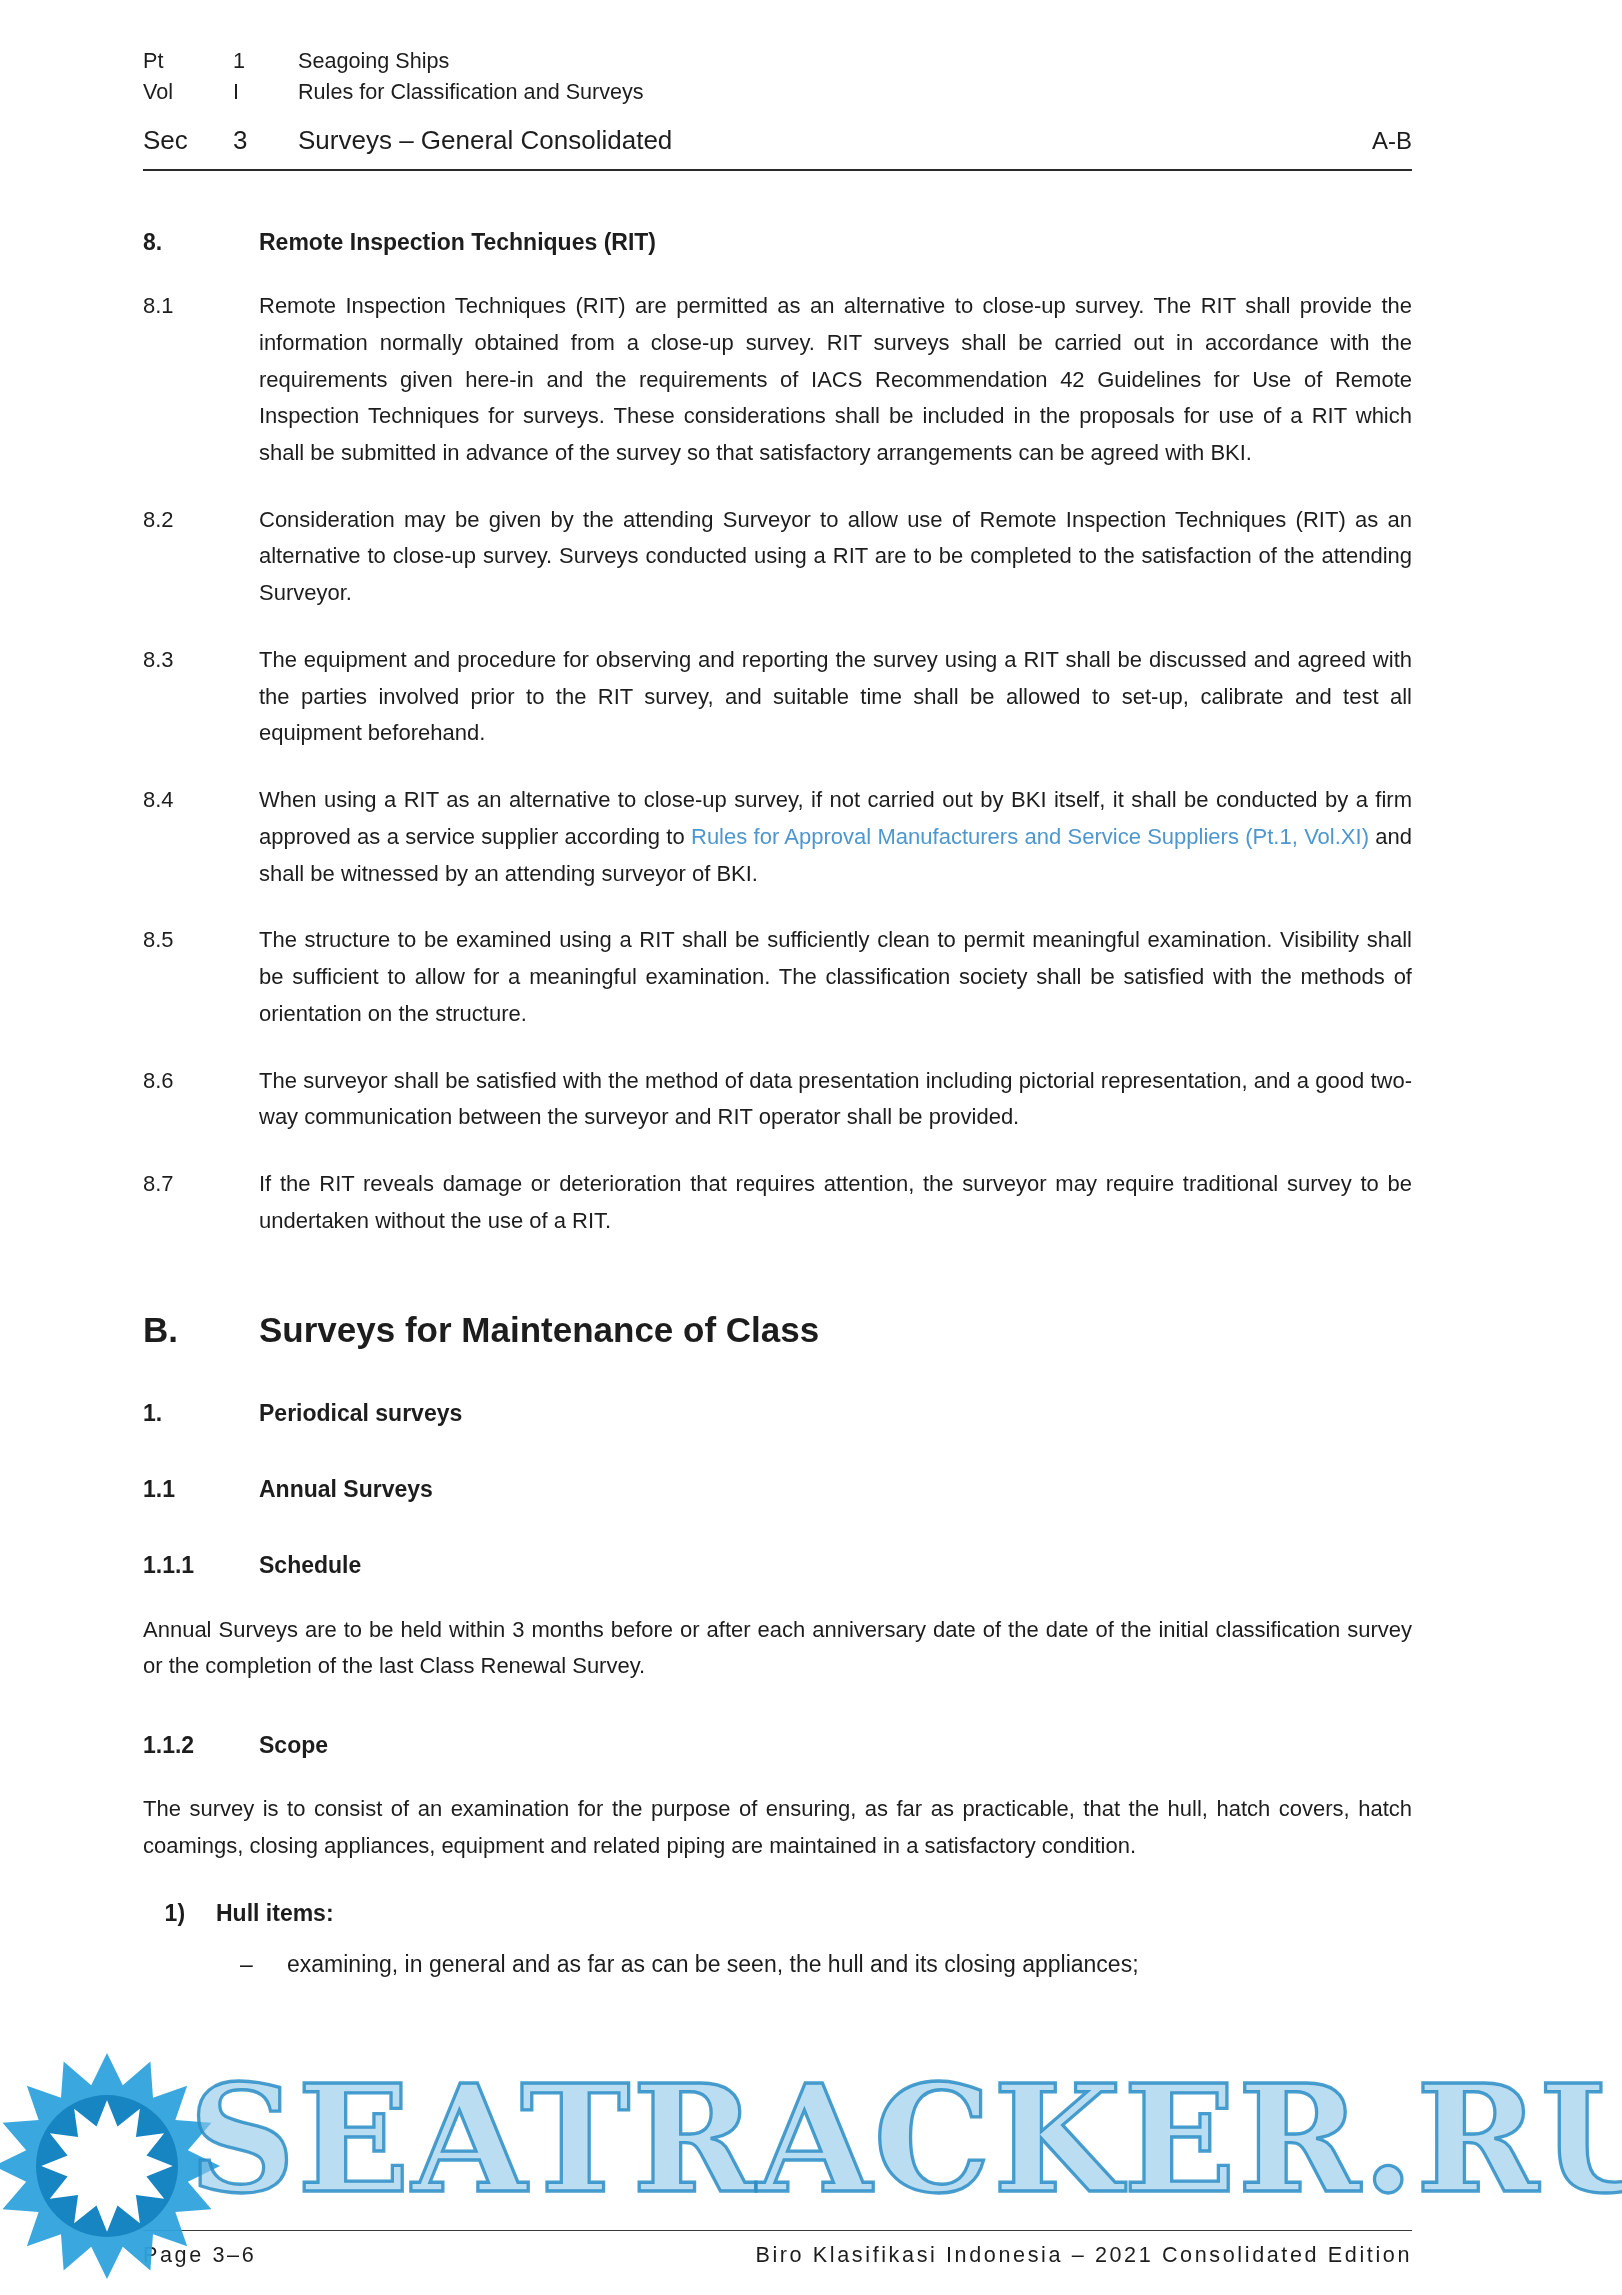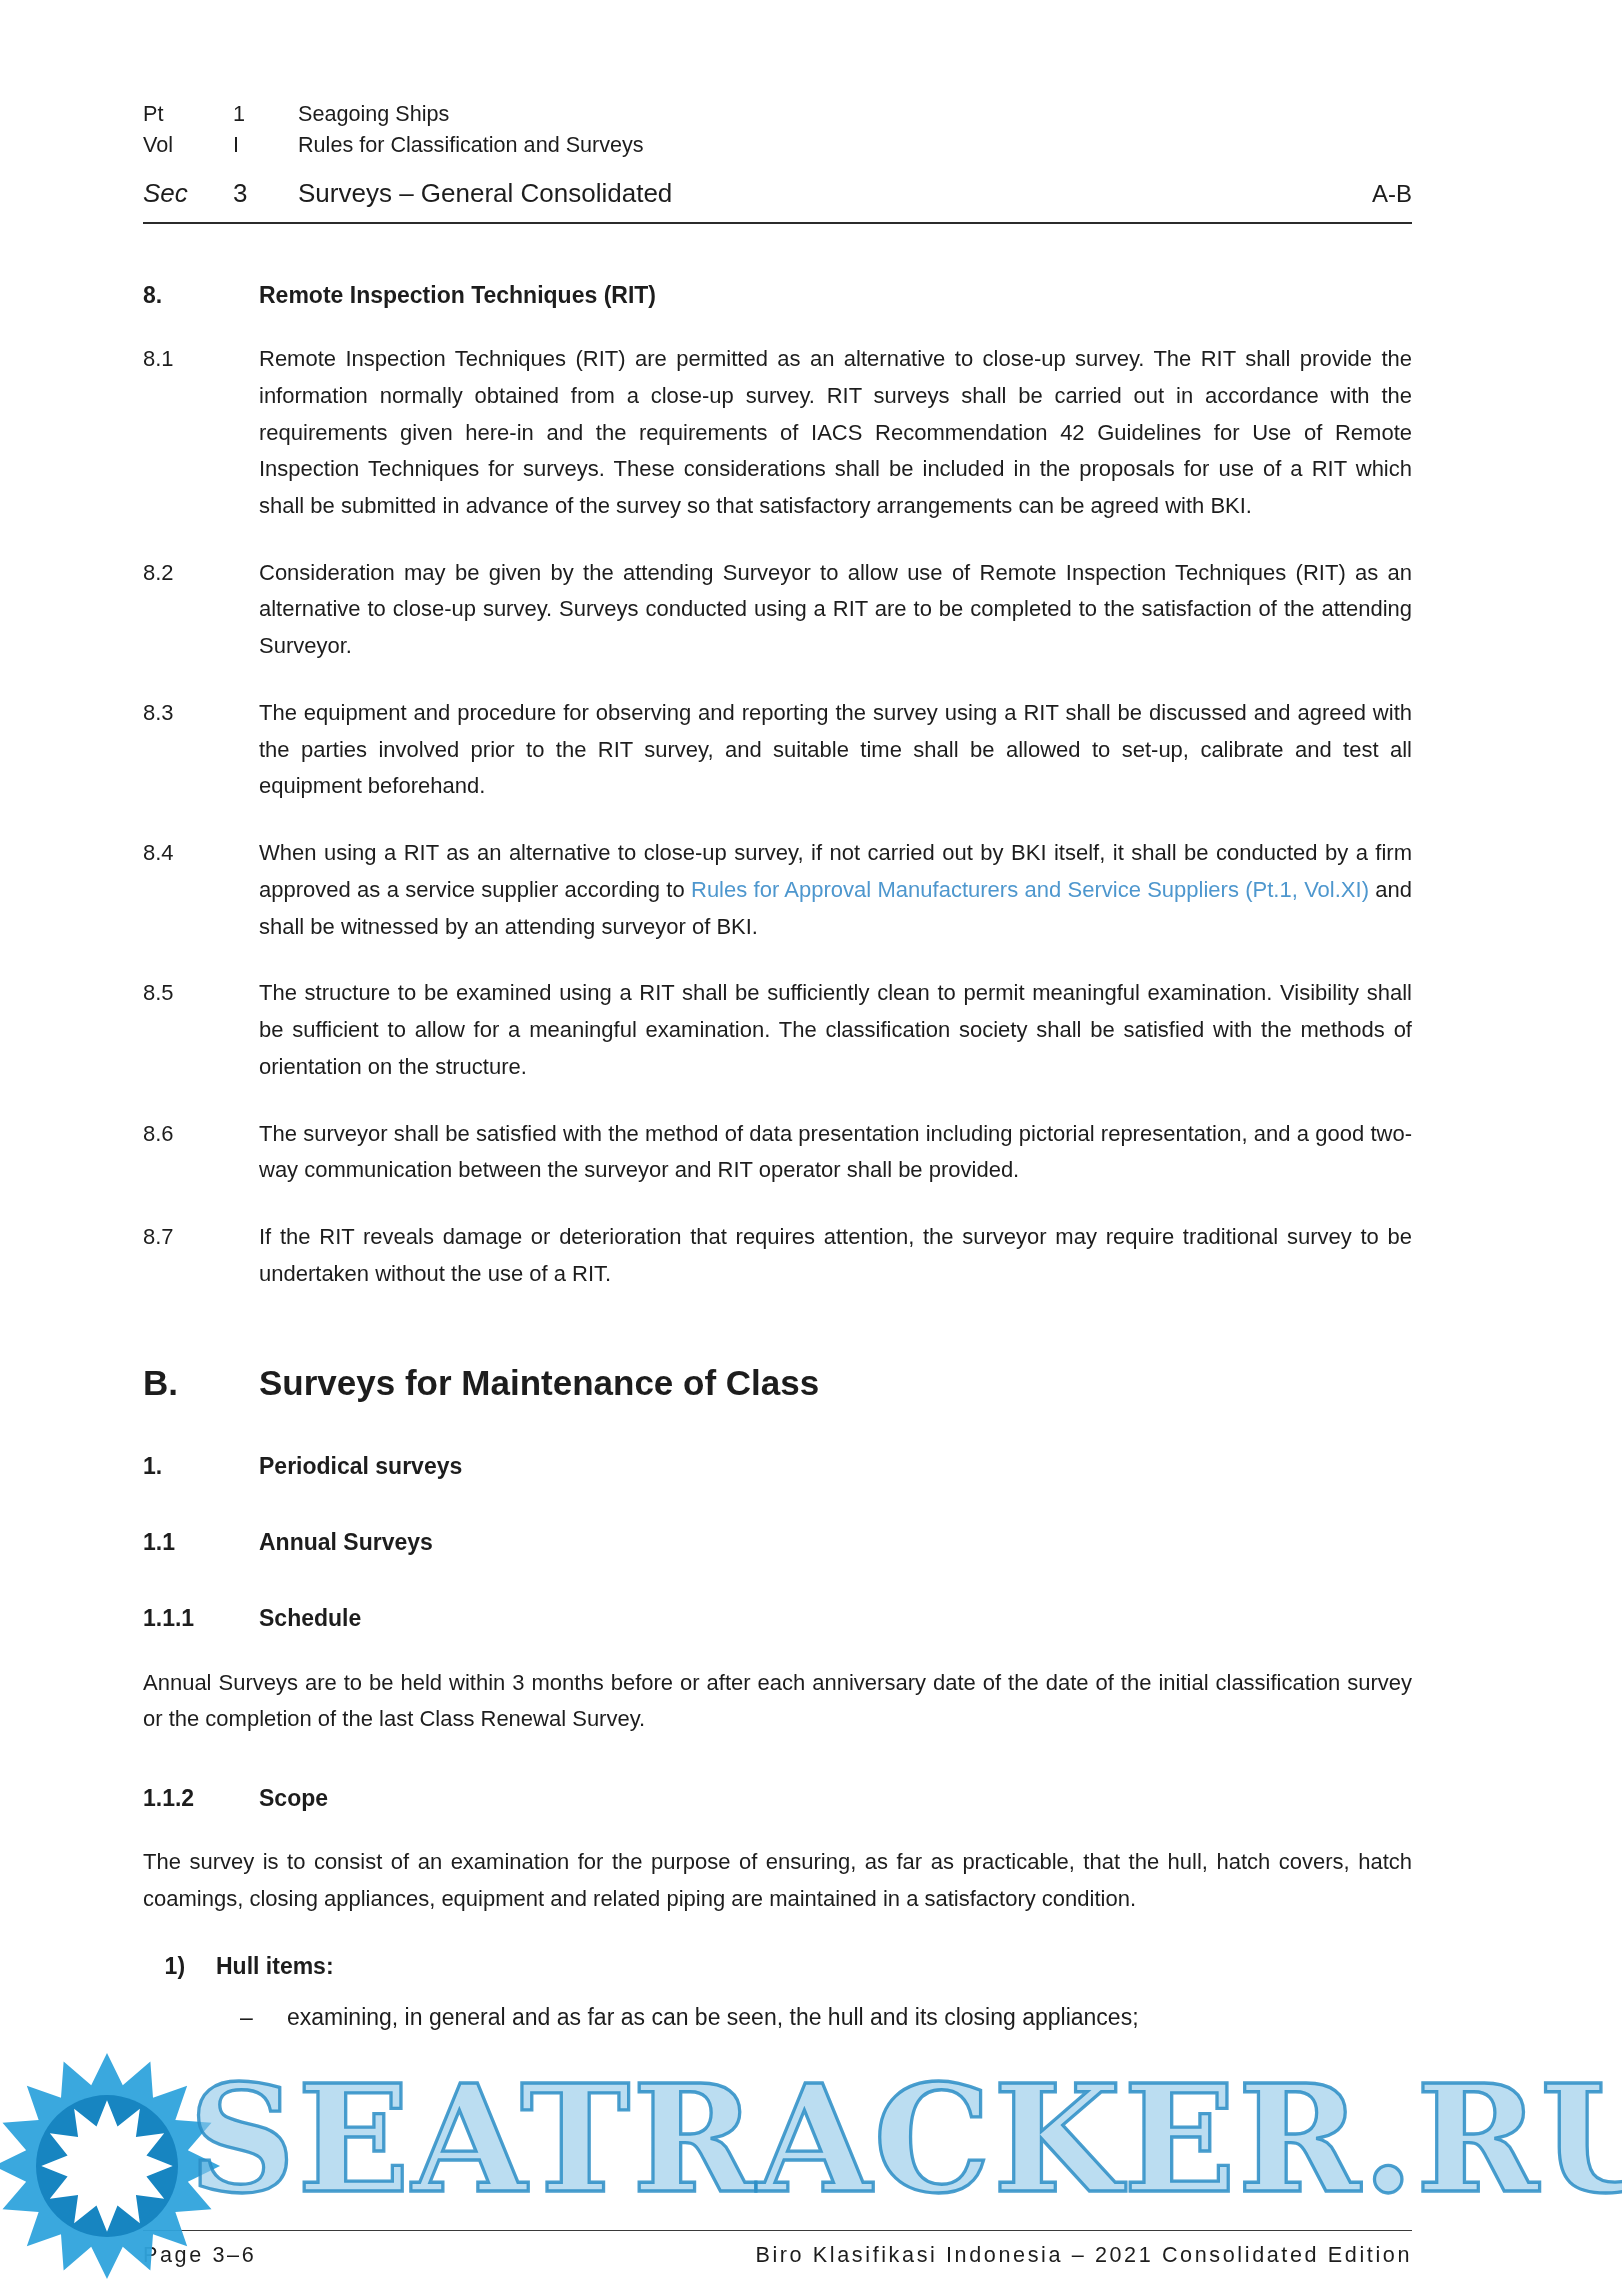--- a/index.html
+++ b/index.html
@@ -6,30 +6,30 @@
   html, body { background: #ffffff; }
   body {
     width: 1623px; height: 2295px;
     font-family: "Liberation Sans", sans-serif;
     color: #1d1d1d;
   }
   .page {
     position: relative;
     width: 1623px; height: 2295px;
     background: #ffffff;
-    padding: 98px 211px 0 143px;
+    padding: 45px 211px 0 143px;
     overflow: hidden;
   }
 
   
   .hdr-row { display: flex; align-items: baseline; font-size: 21.6px; line-height: 1.45; }
   .hdr-label { width: 90px; flex-shrink: 0; }
   .hdr-num { width: 65px; flex-shrink: 0; }
   .hdr-row.sec { font-size: 26px; margin-top: 14.4px; }
-  .hdr-row.sec .hdr-label { width: 90px; font-style: italic; }
+  .hdr-row.sec .hdr-label { width: 90px; }
   .hdr-corner { margin-left: auto; font-size: 24px; }
   .hdr-rule { border: none; border-top: 2px solid #2b2b2b; margin-top: 9.2px; }
 
   
   .para, .plain {
     font-size: 22px; line-height: 1.67;
     text-align: justify;
     margin-top: 30px;
   }
   .para { position: relative; padding-left: 116px; }

